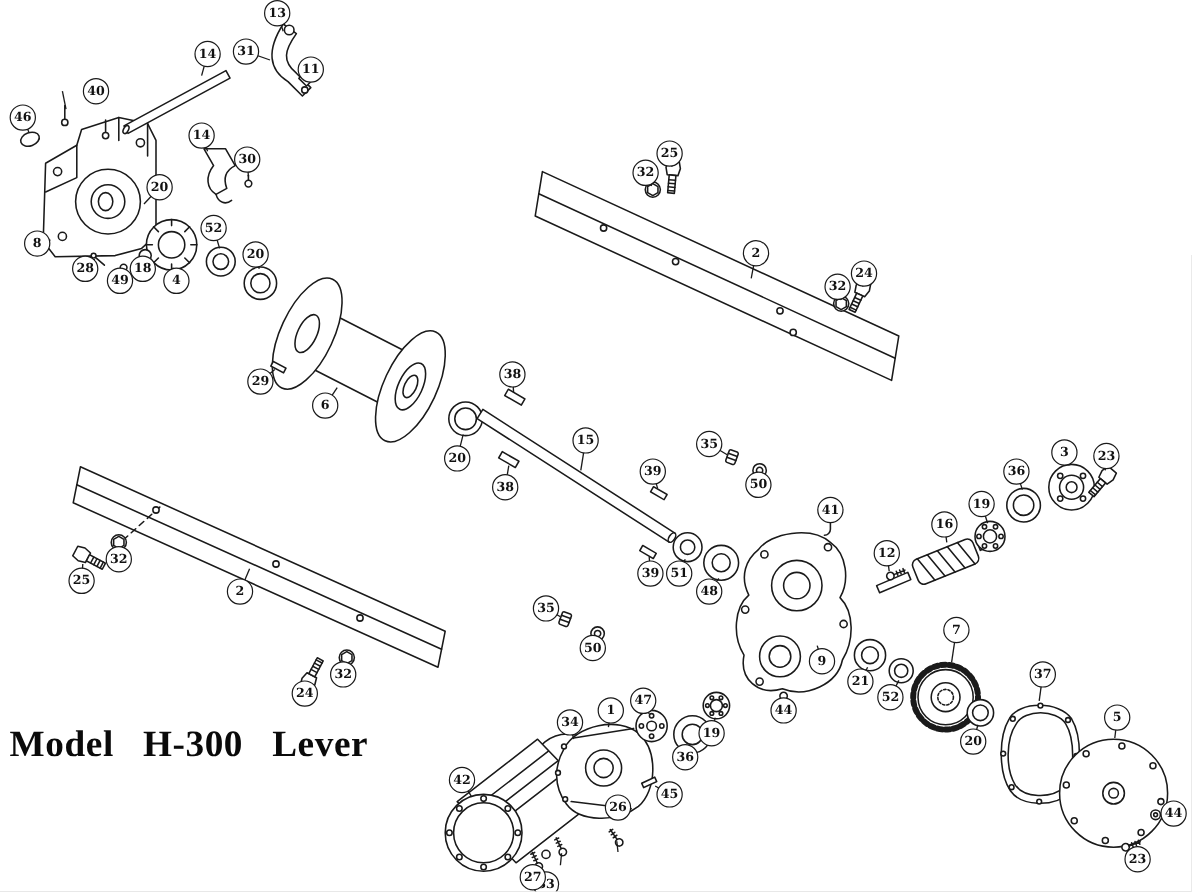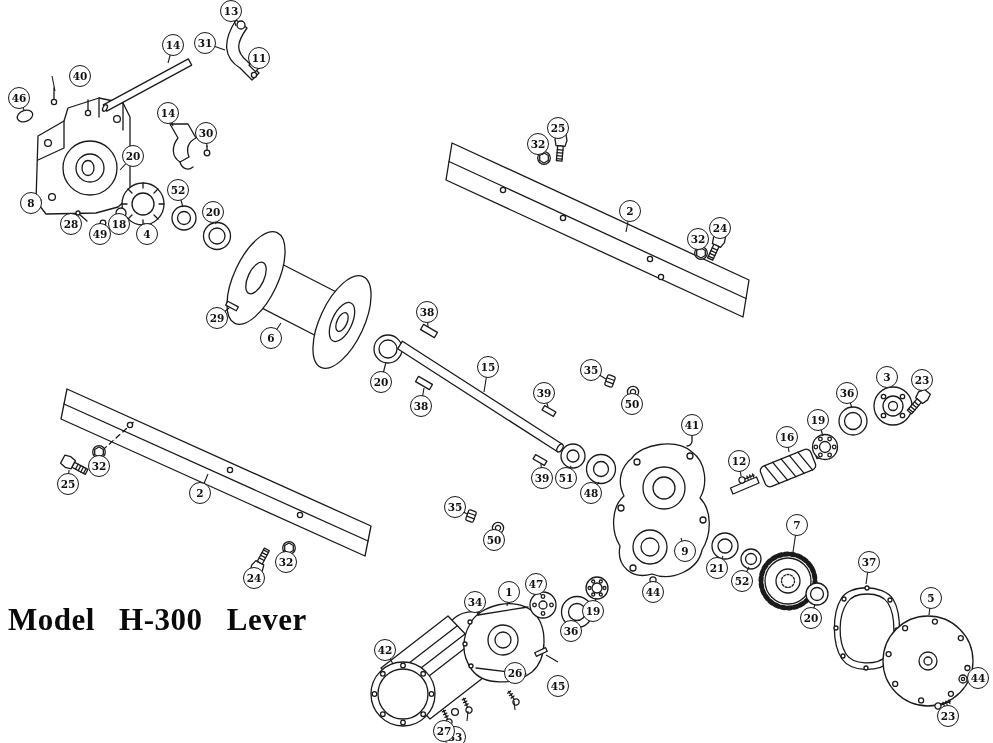--- a/index.html
+++ b/index.html
@@ -444,21 +444,21 @@
       <div class="balloon" style="left: 858px; top: 551px;">37</div>
       <div class="balloon" style="left: 920px; top: 587px;">5</div>
       <div class="balloon" style="left: 967px; top: 667px;">44</div>
       <div class="balloon" style="left: 937px; top: 705px;">23</div>
       <div class="balloon" style="left: 498px; top: 581px;">1</div>
       <div class="balloon" style="left: 464px; top: 591px;">34</div>
       <div class="balloon" style="left: 525px; top: 573px;">47</div>
       <div class="balloon" style="left: 560px; top: 620px;">36</div>
       <div class="balloon" style="left: 582px; top: 600px;">19</div>
       <div class="balloon" style="left: 374px; top: 639px;">42</div>
-      <div class="balloon" style="left: 547px; top: 651px; margin-top: 24px;">45</div>
+      <div class="balloon" style="left: 547px; top: 651px;">45</div>
       <div class="balloon" style="left: 504px; top: 662px;">26</div>
       <div class="balloon" style="left: 444px; top: 710px; margin-top: 16px;">33</div>
       <div class="balloon" style="left: 433px; top: 720px;">27</div>
     </div>
 
   <div class="title">Model  H-300  Lever</div>
 
 </div>
 
 </body></html>

